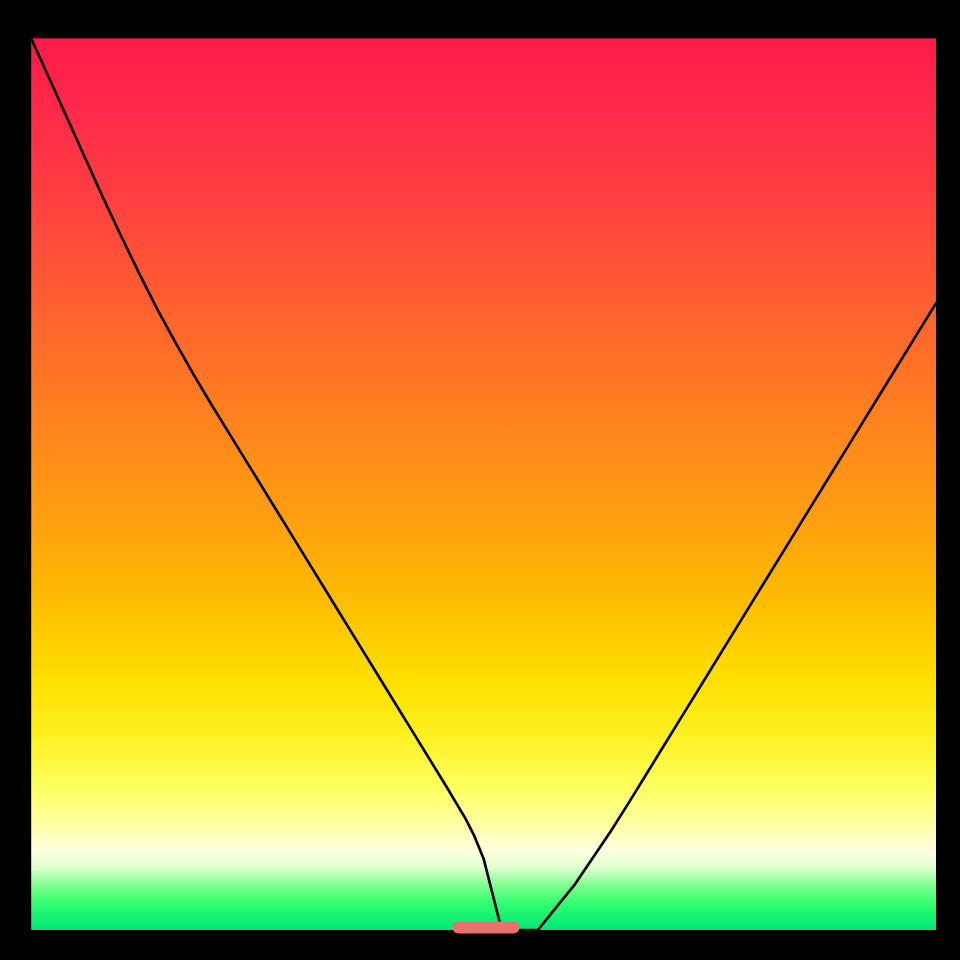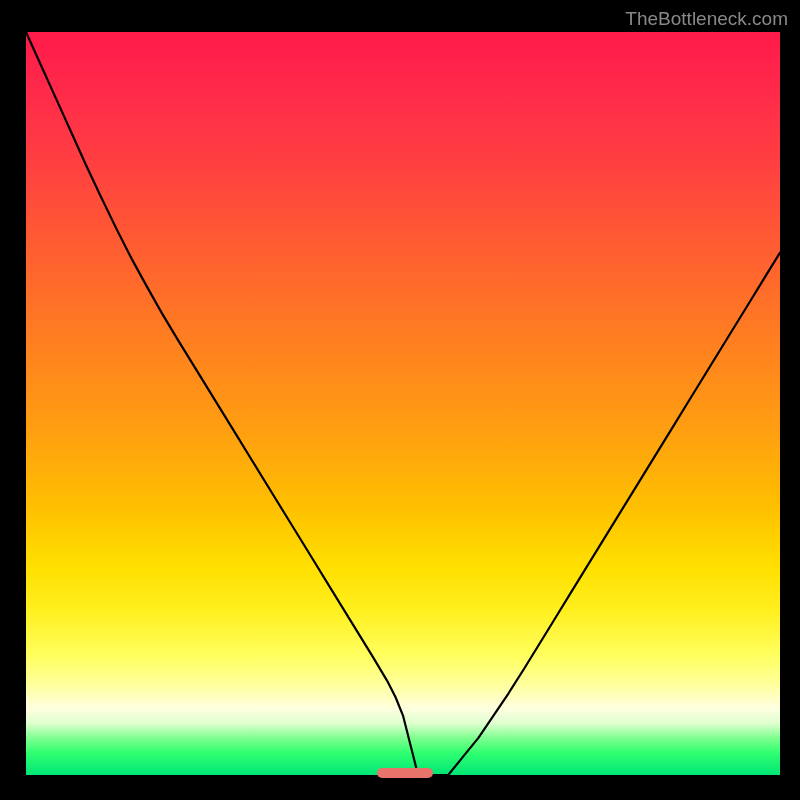--- a/index.html
+++ b/index.html
@@ -8,21 +8,20 @@
     .watermark { position: absolute; top: 8px; right: 12px; color: #888; font-size: 19px; font-weight: 400; z-index: 10; }
     .plot-area { position: absolute; left: 26px; top: 32px; width: 754px; height: 743px; background: #000; }
     .gradient-bg { position: absolute; left: 0; top: 0; width: 100%; height: 100%; background: linear-gradient(to bottom, #ff1a4a 0%, #ff2a4a 8%, #ff4040 18%, #ff6030 30%, #ff8020 42%, #ffa010 54%, #ffc000 64%, #ffe000 72%, #fff020 78%, #ffff60 84%, #ffffa0 88%, #ffffe0 91%, #e0ffd0 93%, #80ff90 95%, #30ff70 97%, #00e676 100%); }
     .curve-svg { position: absolute; left: 0; top: 0; width: 100%; height: 100%; }
     .optimum-marker { position: absolute; background: #e8736b; border-radius: 999px; }
   </style>
 </head>
 <body>
 
 <div class="container">
-  <div class="watermark">TheBottleneck.com</div>
   <div class="plot-area">
     <div class="gradient-bg"></div>
     <svg class="curve-svg" viewBox="0 0 754 743" preserveAspectRatio="none">
       <path id="curve-path" stroke="#000" stroke-width="2.2" fill="none" stroke-linecap="round" stroke-linejoin="round" d="M0.00 0.00 L15.08 33.44 L30.16 66.87 L45.24 100.30 L60.32 133.74 L75.40 165.69 L90.48 196.89 L105.56 226.62 L120.64 254.11 L135.72 280.85 L150.80 306.12 L165.88 330.63 L180.96 355.15 L196.04 379.67 L211.12 404.19 L226.20 428.71 L241.28 453.23 L256.36 477.75 L271.44 502.27 L286.52 526.79 L301.60 551.31 L316.68 575.83 L331.76 600.34 L346.84 624.86 L361.92 650.13 L369.46 664.99 L377.00 683.56 L384.54 713.28 L392.08 743.00 L407.16 743.00 L422.24 743.00 L437.32 724.42 L452.40 705.85 L467.48 683.56 L482.56 661.27 L497.64 637.49 L512.72 612.98 L527.80 588.46 L542.88 563.94 L557.96 539.42 L573.04 514.90 L588.12 490.38 L603.20 465.86 L618.28 441.34 L633.36 416.82 L648.44 392.30 L663.52 367.79 L678.60 343.27 L693.68 318.75 L708.76 294.23 L723.84 269.71 L738.92 245.19 L754.00 220.67"></path>
     </svg>
     <div class="optimum-marker" id="optimum-marker" style="left: 350.61px; width: 56.55px; top: 735.57px; height: 10.402px;"></div>
   </div>
 </div>
 
 </body></html>

